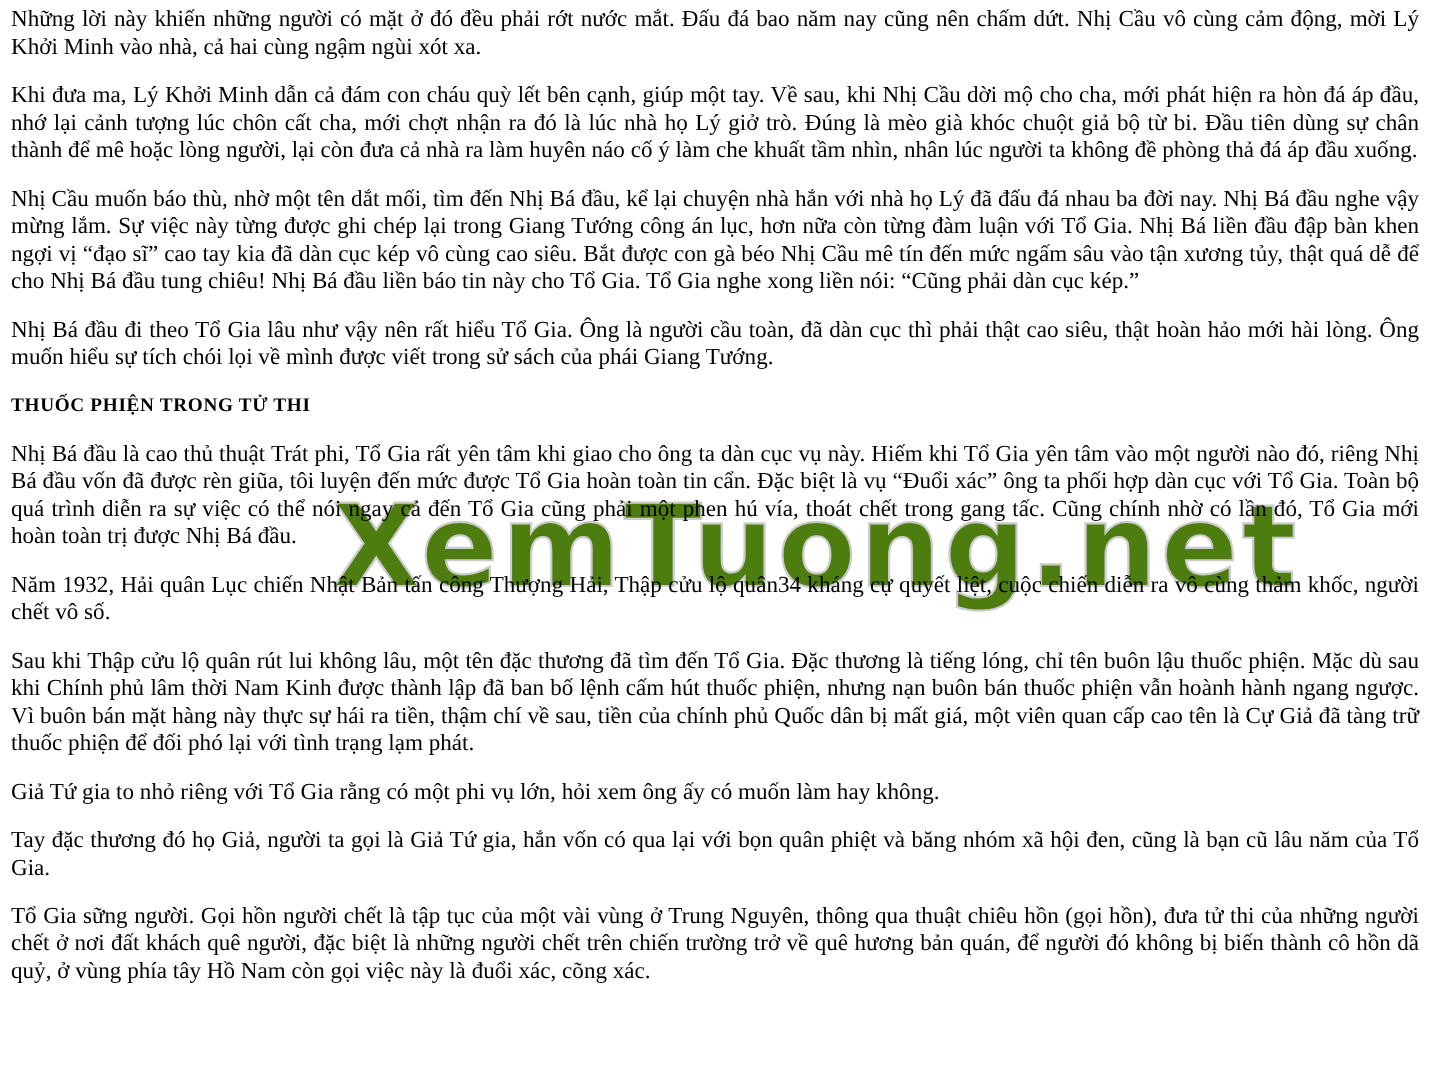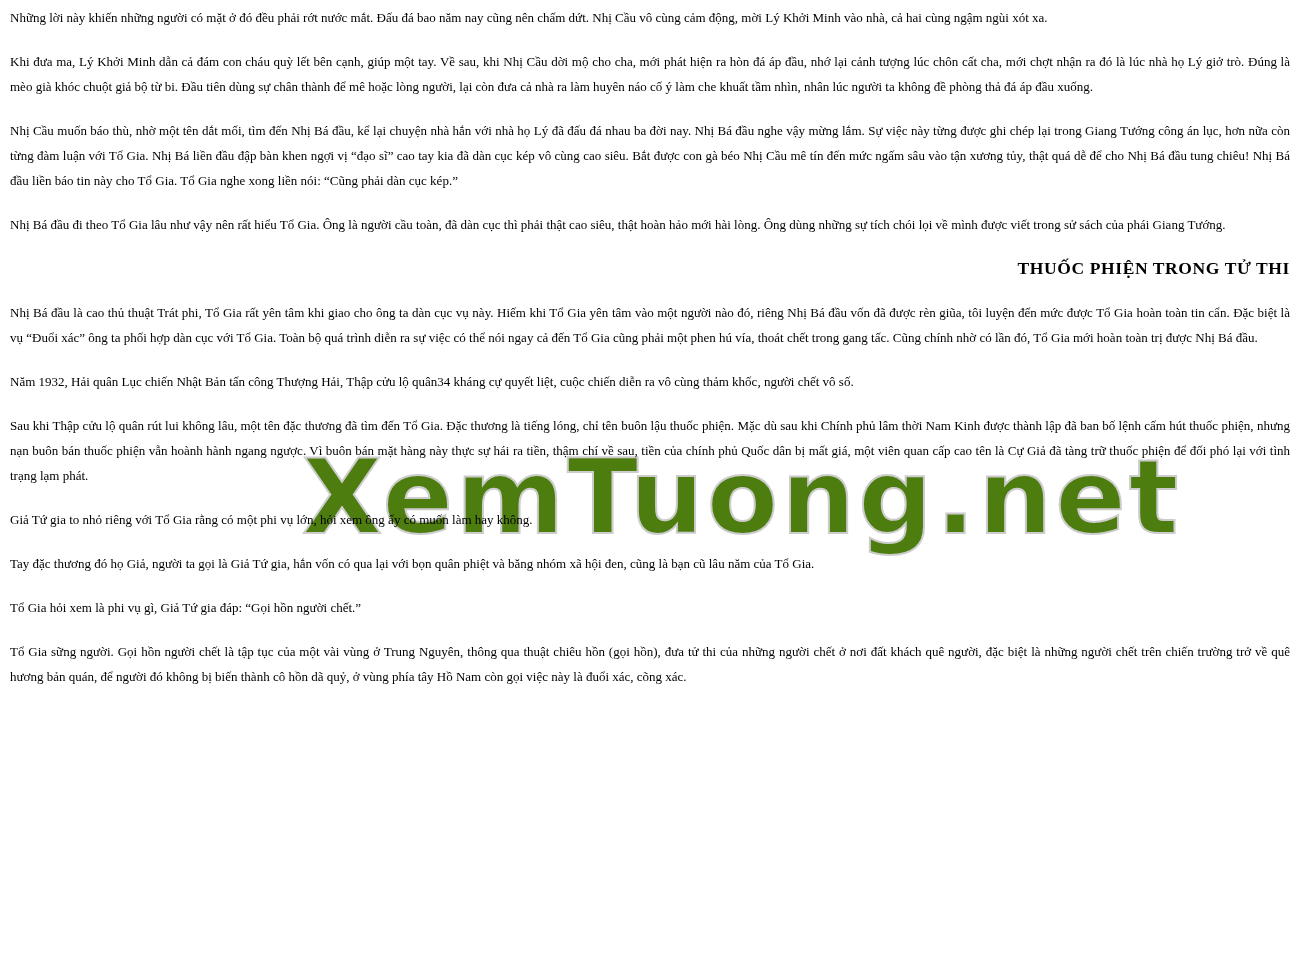--- a/index.html
+++ b/index.html
@@ -15,33 +15,32 @@
     padding: 5px 10px 0 10px;
     background: #ffffff;
     color: #000000;
     font-family: "Liberation Serif", serif;
     overflow: hidden;
   }
   .page p {
     position: relative;
     z-index: 1;
     margin: 0 0 19px 0;
-    font-size: 13px;
+    font-size: 21px;
     line-height: 25px;
     text-align: justify;
   }
   .page h2 {
     position: relative;
     z-index: 1;
     margin: 6px 0 19px 0;
     font-size: 17.5px;
     line-height: 25px;
     font-weight: bold;
     letter-spacing: 0.6px;
-    text-align: right;
   }
   .watermark {
     position: absolute;
     z-index: 0;
     top: 436px;
     left: 302px;
     font-family: "DejaVu Sans", sans-serif;
     font-weight: bold;
     font-size: 104px;
     letter-spacing: 3px;
@@ -54,25 +53,24 @@
 </head>
 <body>
 
 <div class="page">
 
   <div class="watermark">XemTuong.net</div>
 
   <p>Những lời này khiến những người có mặt ở đó đều phải rớt nước mắt. Đấu đá bao năm nay cũng nên chấm dứt. Nhị Cầu vô cùng cảm động, mời Lý Khởi Minh vào nhà, cả hai cùng ngậm ngùi xót xa.</p>
   <p>Khi đưa ma, Lý Khởi Minh dẫn cả đám con cháu quỳ lết bên cạnh, giúp một tay. Về sau, khi Nhị Cầu dời mộ cho cha, mới phát hiện ra hòn đá áp đầu, nhớ lại cảnh tượng lúc chôn cất cha, mới chợt nhận ra đó là lúc nhà họ Lý giở trò. Đúng là mèo già khóc chuột giả bộ từ bi. Đầu tiên dùng sự chân thành để mê hoặc lòng người, lại còn đưa cả nhà ra làm huyên náo cố ý làm che khuất tầm nhìn, nhân lúc người ta không đề phòng thả đá áp đầu xuống.</p>
   <p>Nhị Cầu muốn báo thù, nhờ một tên dắt mối, tìm đến Nhị Bá đầu, kể lại chuyện nhà hắn với nhà họ Lý đã đấu đá nhau ba đời nay. Nhị Bá đầu nghe vậy mừng lắm. Sự việc này từng được ghi chép lại trong Giang Tướng công án lục, hơn nữa còn từng đàm luận với Tổ Gia. Nhị Bá liền đầu đập bàn khen ngợi vị “đạo sĩ” cao tay kia đã dàn cục kép vô cùng cao siêu. Bắt được con gà béo Nhị Cầu mê tín đến mức ngấm sâu vào tận xương tủy, thật quá dễ để cho Nhị Bá đầu tung chiêu! Nhị Bá đầu liền báo tin này cho Tổ Gia. Tổ Gia nghe xong liền nói: “Cũng phải dàn cục kép.”</p>
-  <p>Nhị Bá đầu đi theo Tổ Gia lâu như vậy nên rất hiểu Tổ Gia. Ông là người cầu toàn, đã dàn cục thì phải thật cao siêu, thật hoàn hảo mới hài lòng. Ông dùng những sự tích chói lọi về mình được viết trong sử sách của phái Giang Tướng.</p>
+  <p>Nhị Bá đầu đi theo Tổ Gia lâu như vậy nên rất hiểu Tổ Gia. Ông là người cầu toàn, đã dàn cục thì phải thật cao siêu, thật hoàn hảo mới hài lòng. Ông muốn hiểu sự tích chói lọi về mình được viết trong sử sách của phái Giang Tướng.</p>
 
   <h2>THUỐC PHIỆN TRONG TỬ THI</h2>
 
   <p>Nhị Bá đầu là cao thủ thuật Trát phi, Tổ Gia rất yên tâm khi giao cho ông ta dàn cục vụ này. Hiếm khi Tổ Gia yên tâm vào một người nào đó, riêng Nhị Bá đầu vốn đã được rèn giũa, tôi luyện đến mức được Tổ Gia hoàn toàn tin cẩn. Đặc biệt là vụ “Đuổi xác” ông ta phối hợp dàn cục với Tổ Gia. Toàn bộ quá trình diễn ra sự việc có thể nói ngay cả đến Tổ Gia cũng phải một phen hú vía, thoát chết trong gang tấc. Cũng chính nhờ có lần đó, Tổ Gia mới hoàn toàn trị được Nhị Bá đầu.</p>
   <p>Năm 1932, Hải quân Lục chiến Nhật Bản tấn công Thượng Hải, Thập cửu lộ quân34 kháng cự quyết liệt, cuộc chiến diễn ra vô cùng thảm khốc, người chết vô số.</p>
   <p>Sau khi Thập cửu lộ quân rút lui không lâu, một tên đặc thương đã tìm đến Tổ Gia. Đặc thương là tiếng lóng, chỉ tên buôn lậu thuốc phiện. Mặc dù sau khi Chính phủ lâm thời Nam Kinh được thành lập đã ban bố lệnh cấm hút thuốc phiện, nhưng nạn buôn bán thuốc phiện vẫn hoành hành ngang ngược. Vì buôn bán mặt hàng này thực sự hái ra tiền, thậm chí về sau, tiền của chính phủ Quốc dân bị mất giá, một viên quan cấp cao tên là Cự Giả đã tàng trữ thuốc phiện để đối phó lại với tình trạng lạm phát.</p>
   <p>Giả Tứ gia to nhỏ riêng với Tổ Gia rằng có một phi vụ lớn, hỏi xem ông ấy có muốn làm hay không.</p>
   <p>Tay đặc thương đó họ Giả, người ta gọi là Giả Tứ gia, hắn vốn có qua lại với bọn quân phiệt và băng nhóm xã hội đen, cũng là bạn cũ lâu năm của Tổ Gia.</p>
-  <p>Tổ Gia hỏi xem là phi vụ gì, Giả Tứ gia đáp: “Gọi hồn người chết.”</p>
   <p>Tổ Gia sững người. Gọi hồn người chết là tập tục của một vài vùng ở Trung Nguyên, thông qua thuật chiêu hồn (gọi hồn), đưa tử thi của những người chết ở nơi đất khách quê người, đặc biệt là những người chết trên chiến trường trở về quê hương bản quán, để người đó không bị biến thành cô hồn dã quỷ, ở vùng phía tây Hồ Nam còn gọi việc này là đuổi xác, cõng xác.</p>
 
 </div>
 
 </body></html>

